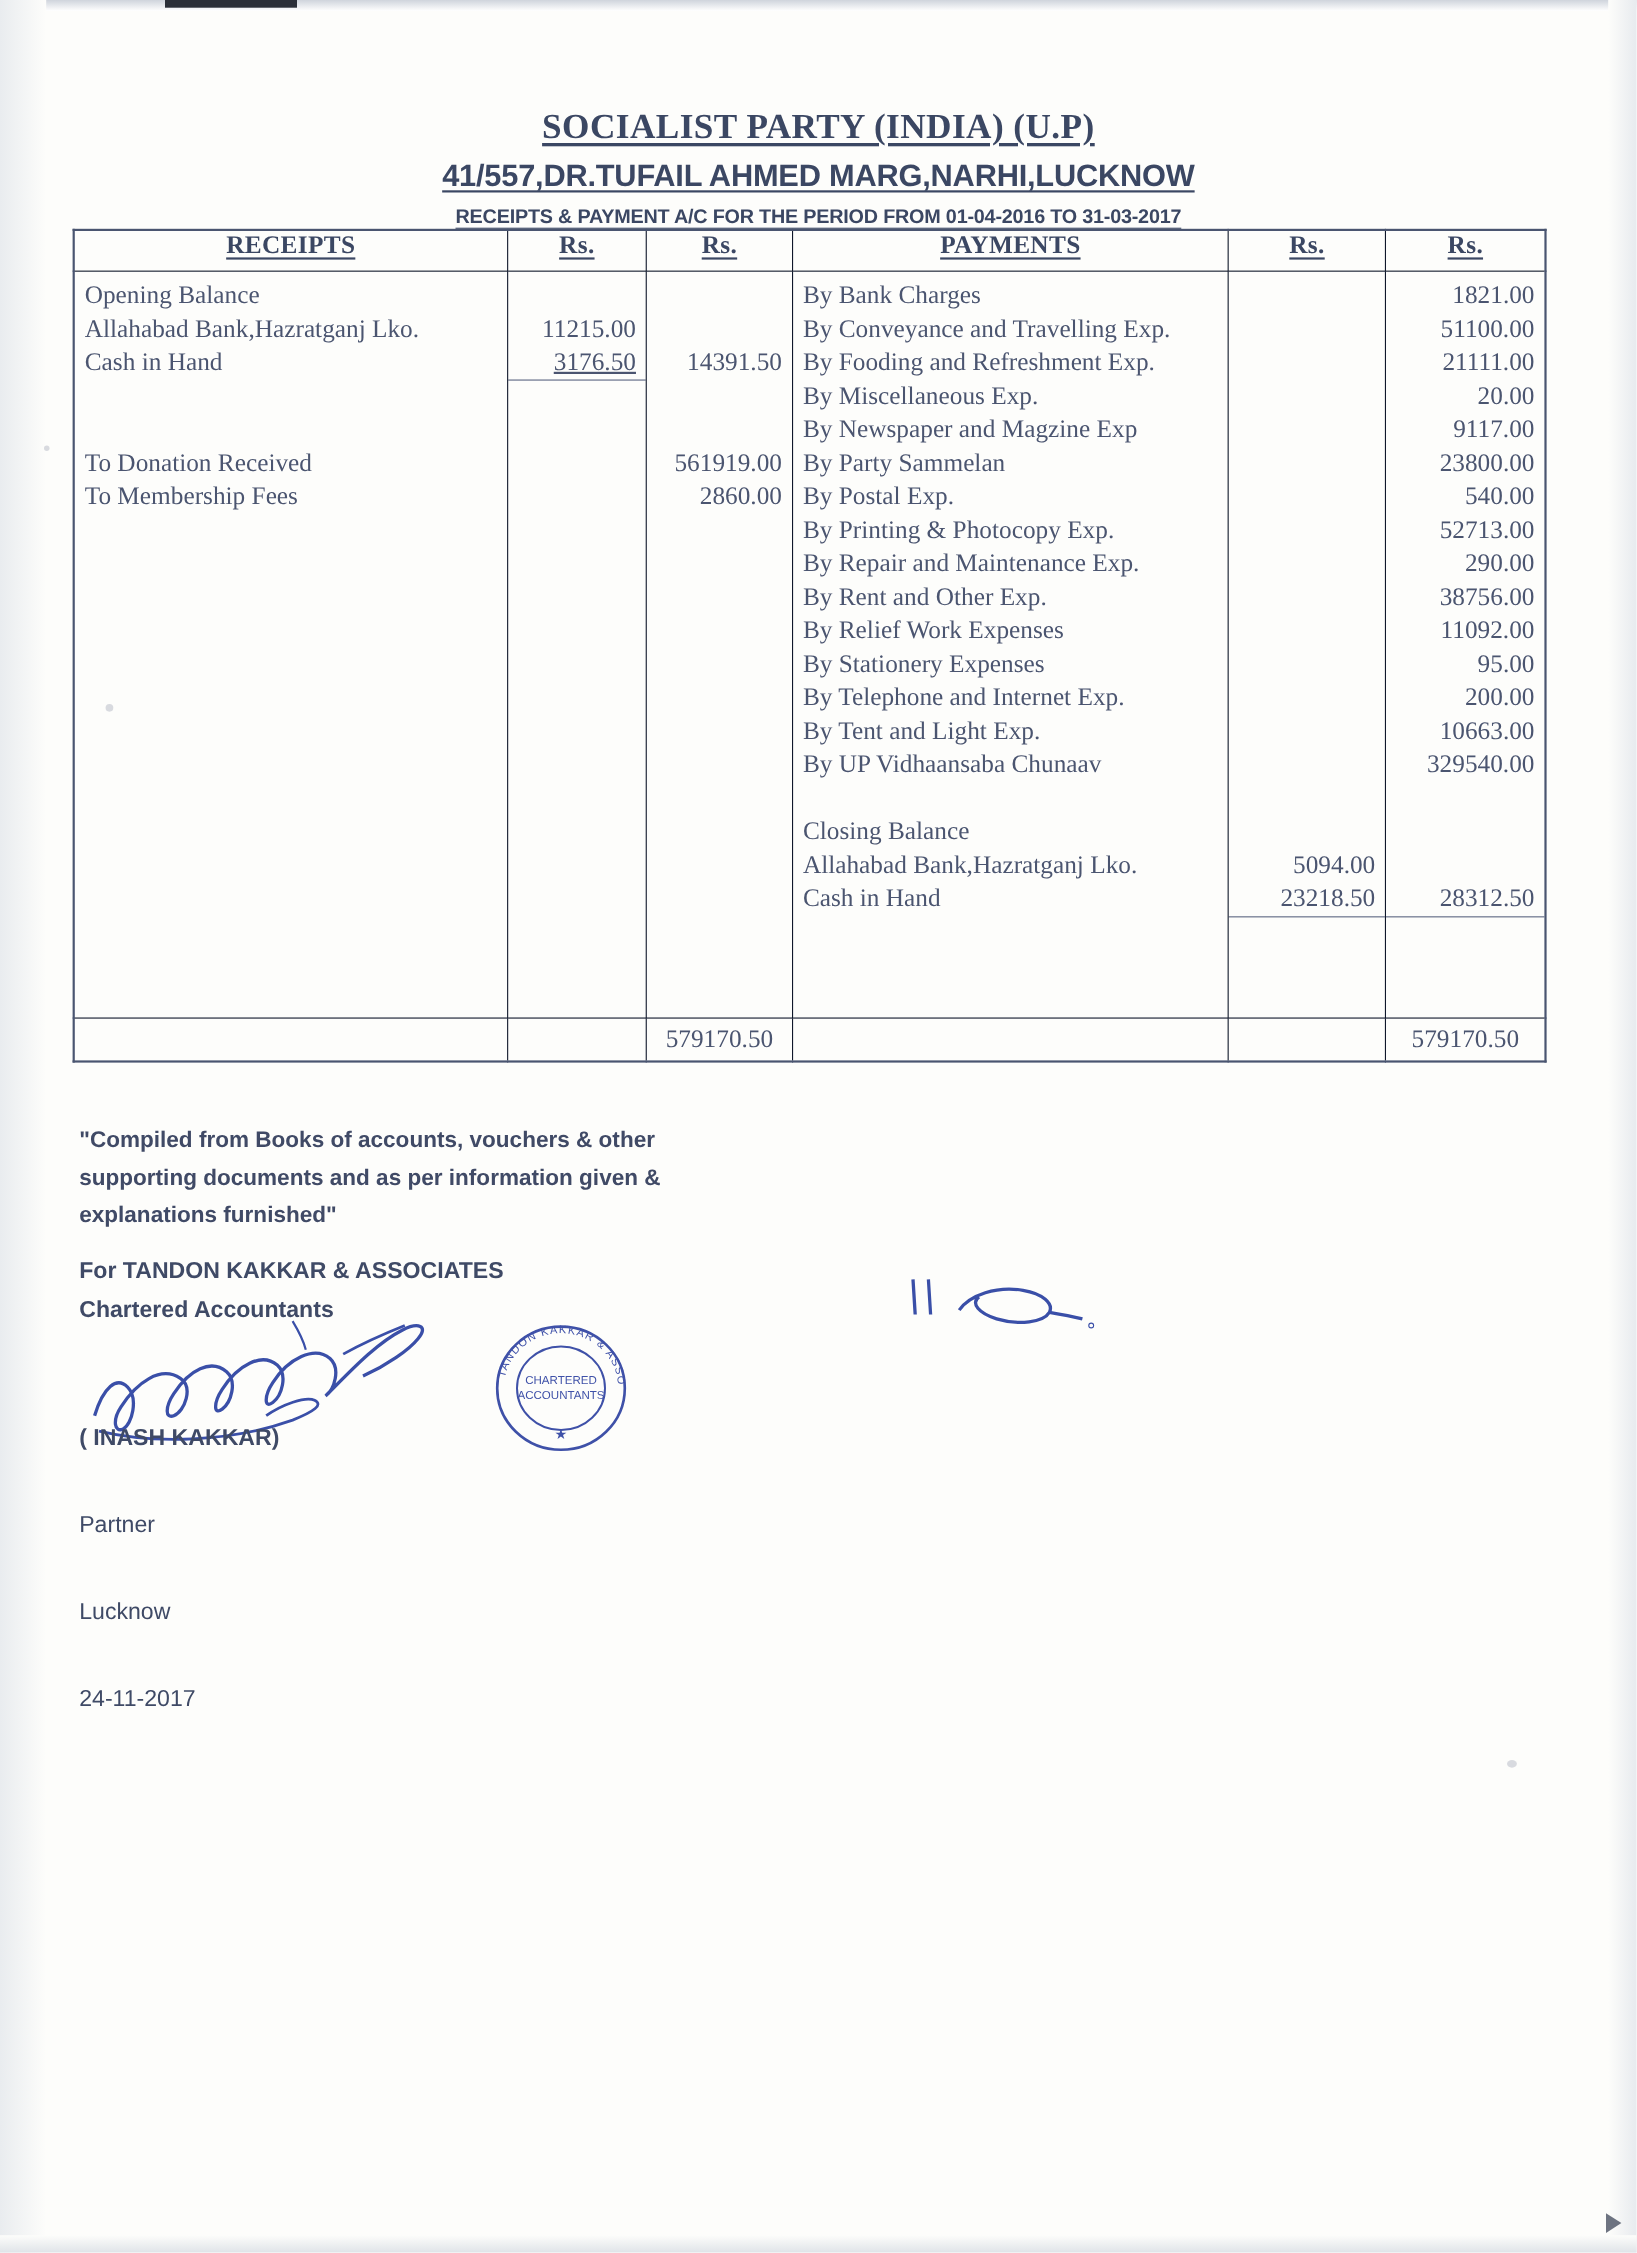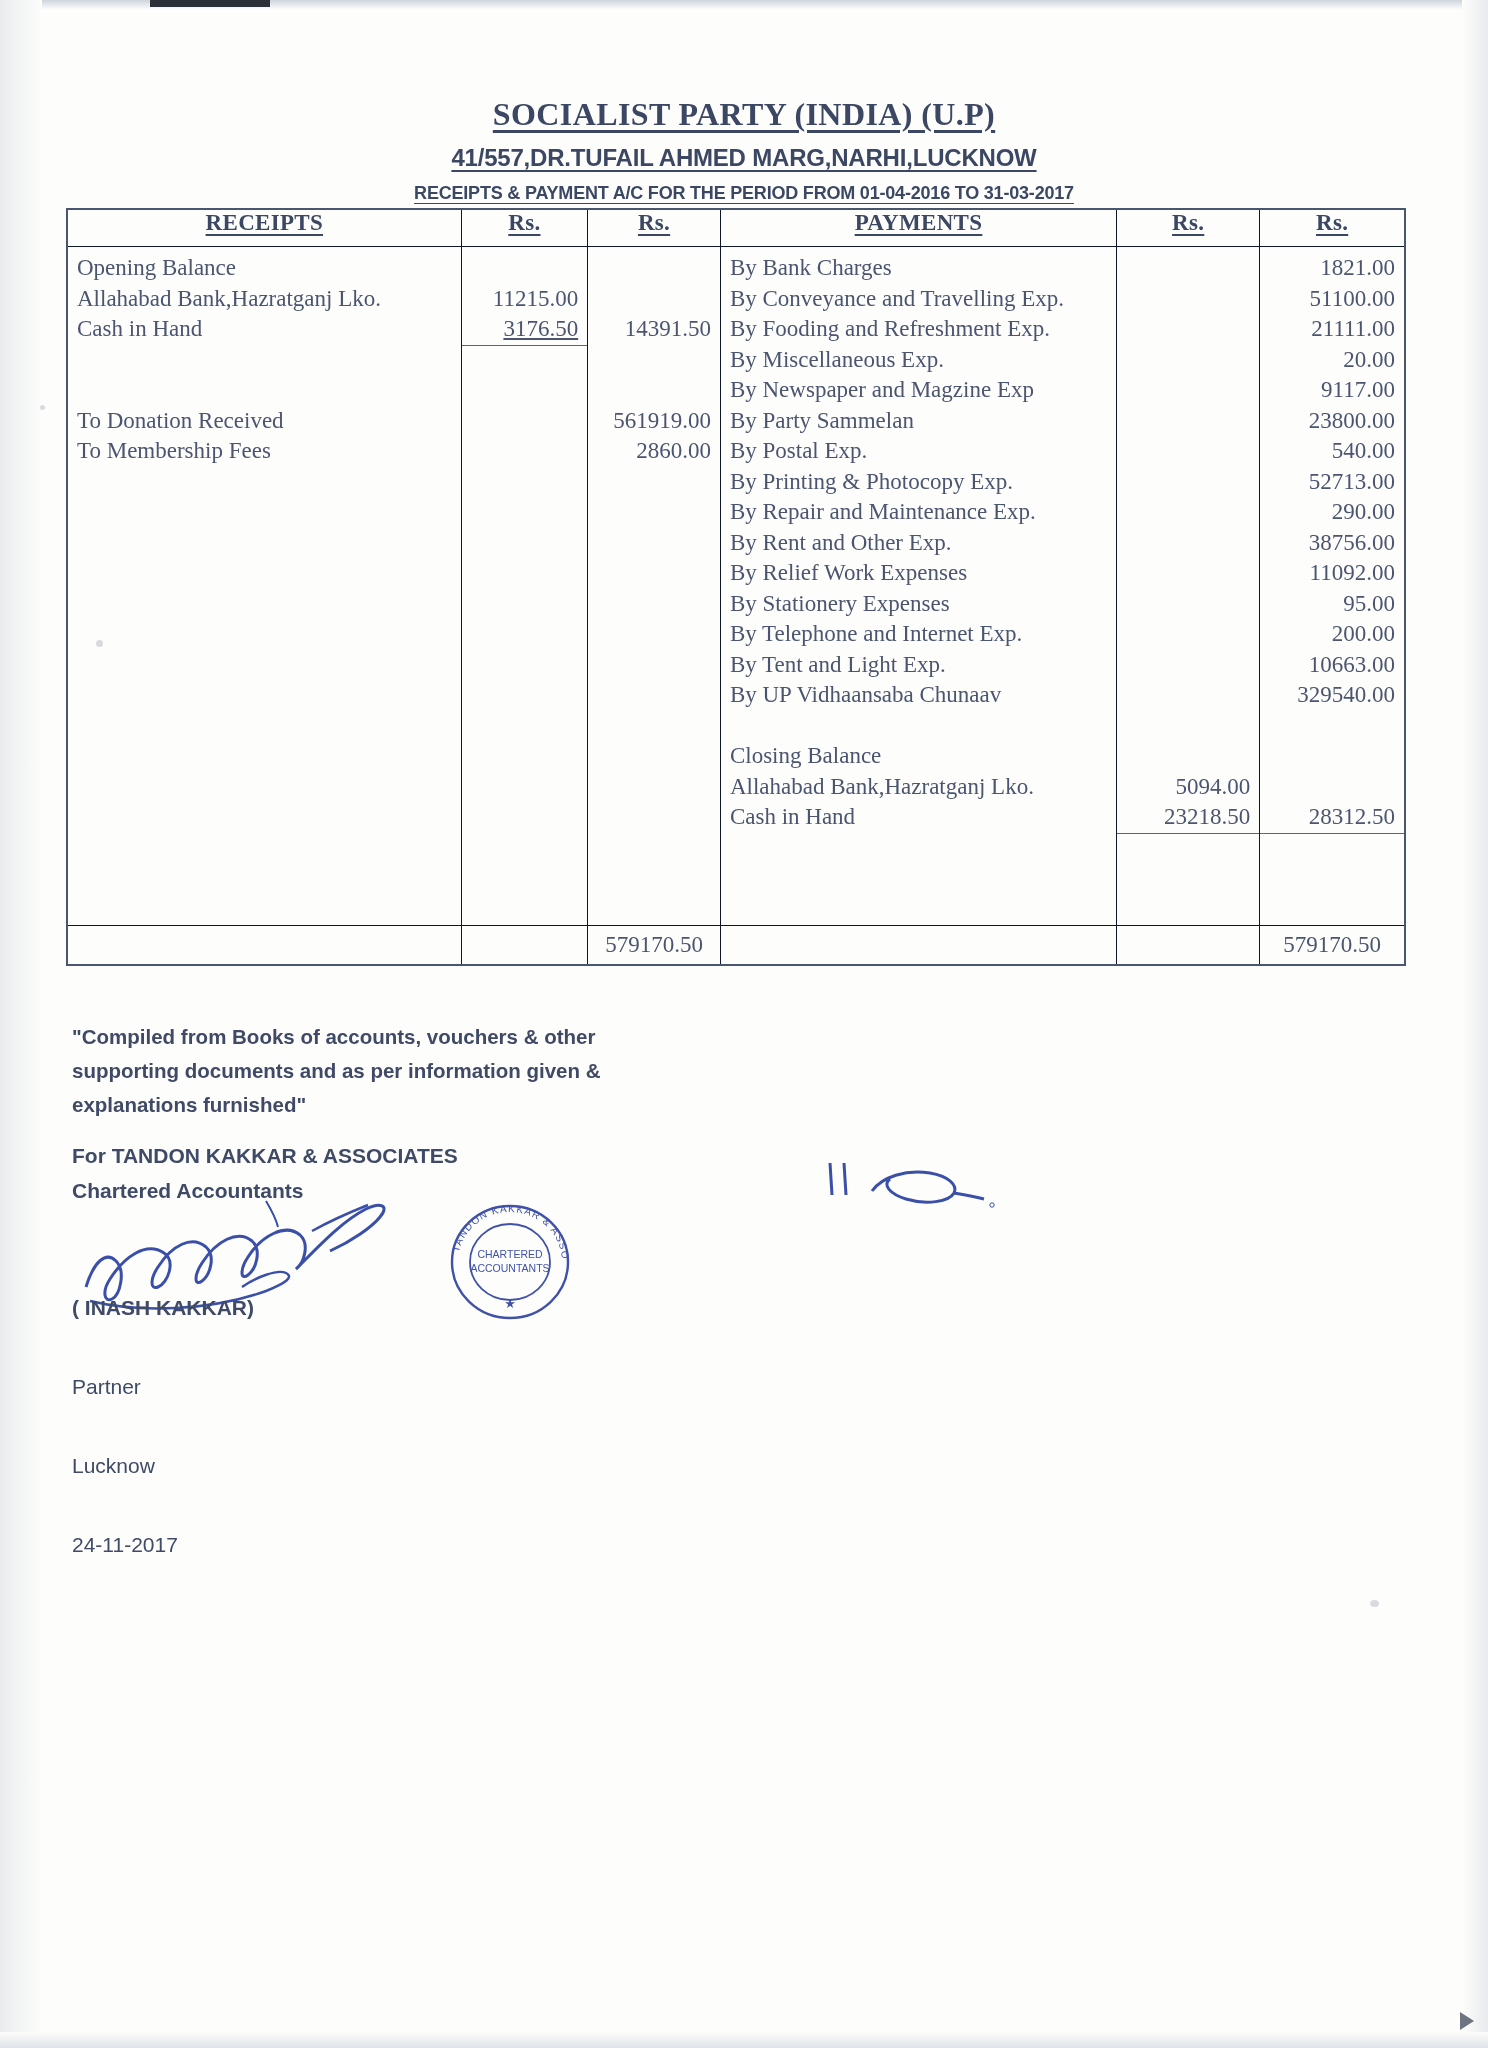--- a/index.html
+++ b/index.html
@@ -58,21 +58,21 @@
     font-size: 32px;
     font-weight: 600;
     letter-spacing: .4px;
     text-decoration: underline;
     text-underline-offset: 5px;
     color: #3b4763;
     white-space: nowrap;
   }
   .org-address {
     margin-top: 11px;
-    font-size: 24px;
+    font-size: 28px;
     font-weight: 700;
     letter-spacing: -0.2px;
     text-decoration: underline;
     text-underline-offset: 4px;
     color: #3b4763;
     font-family: "Liberation Sans", sans-serif;
   }
   .stmt-title {
     margin-top: 11px;
     font-size: 18px;

